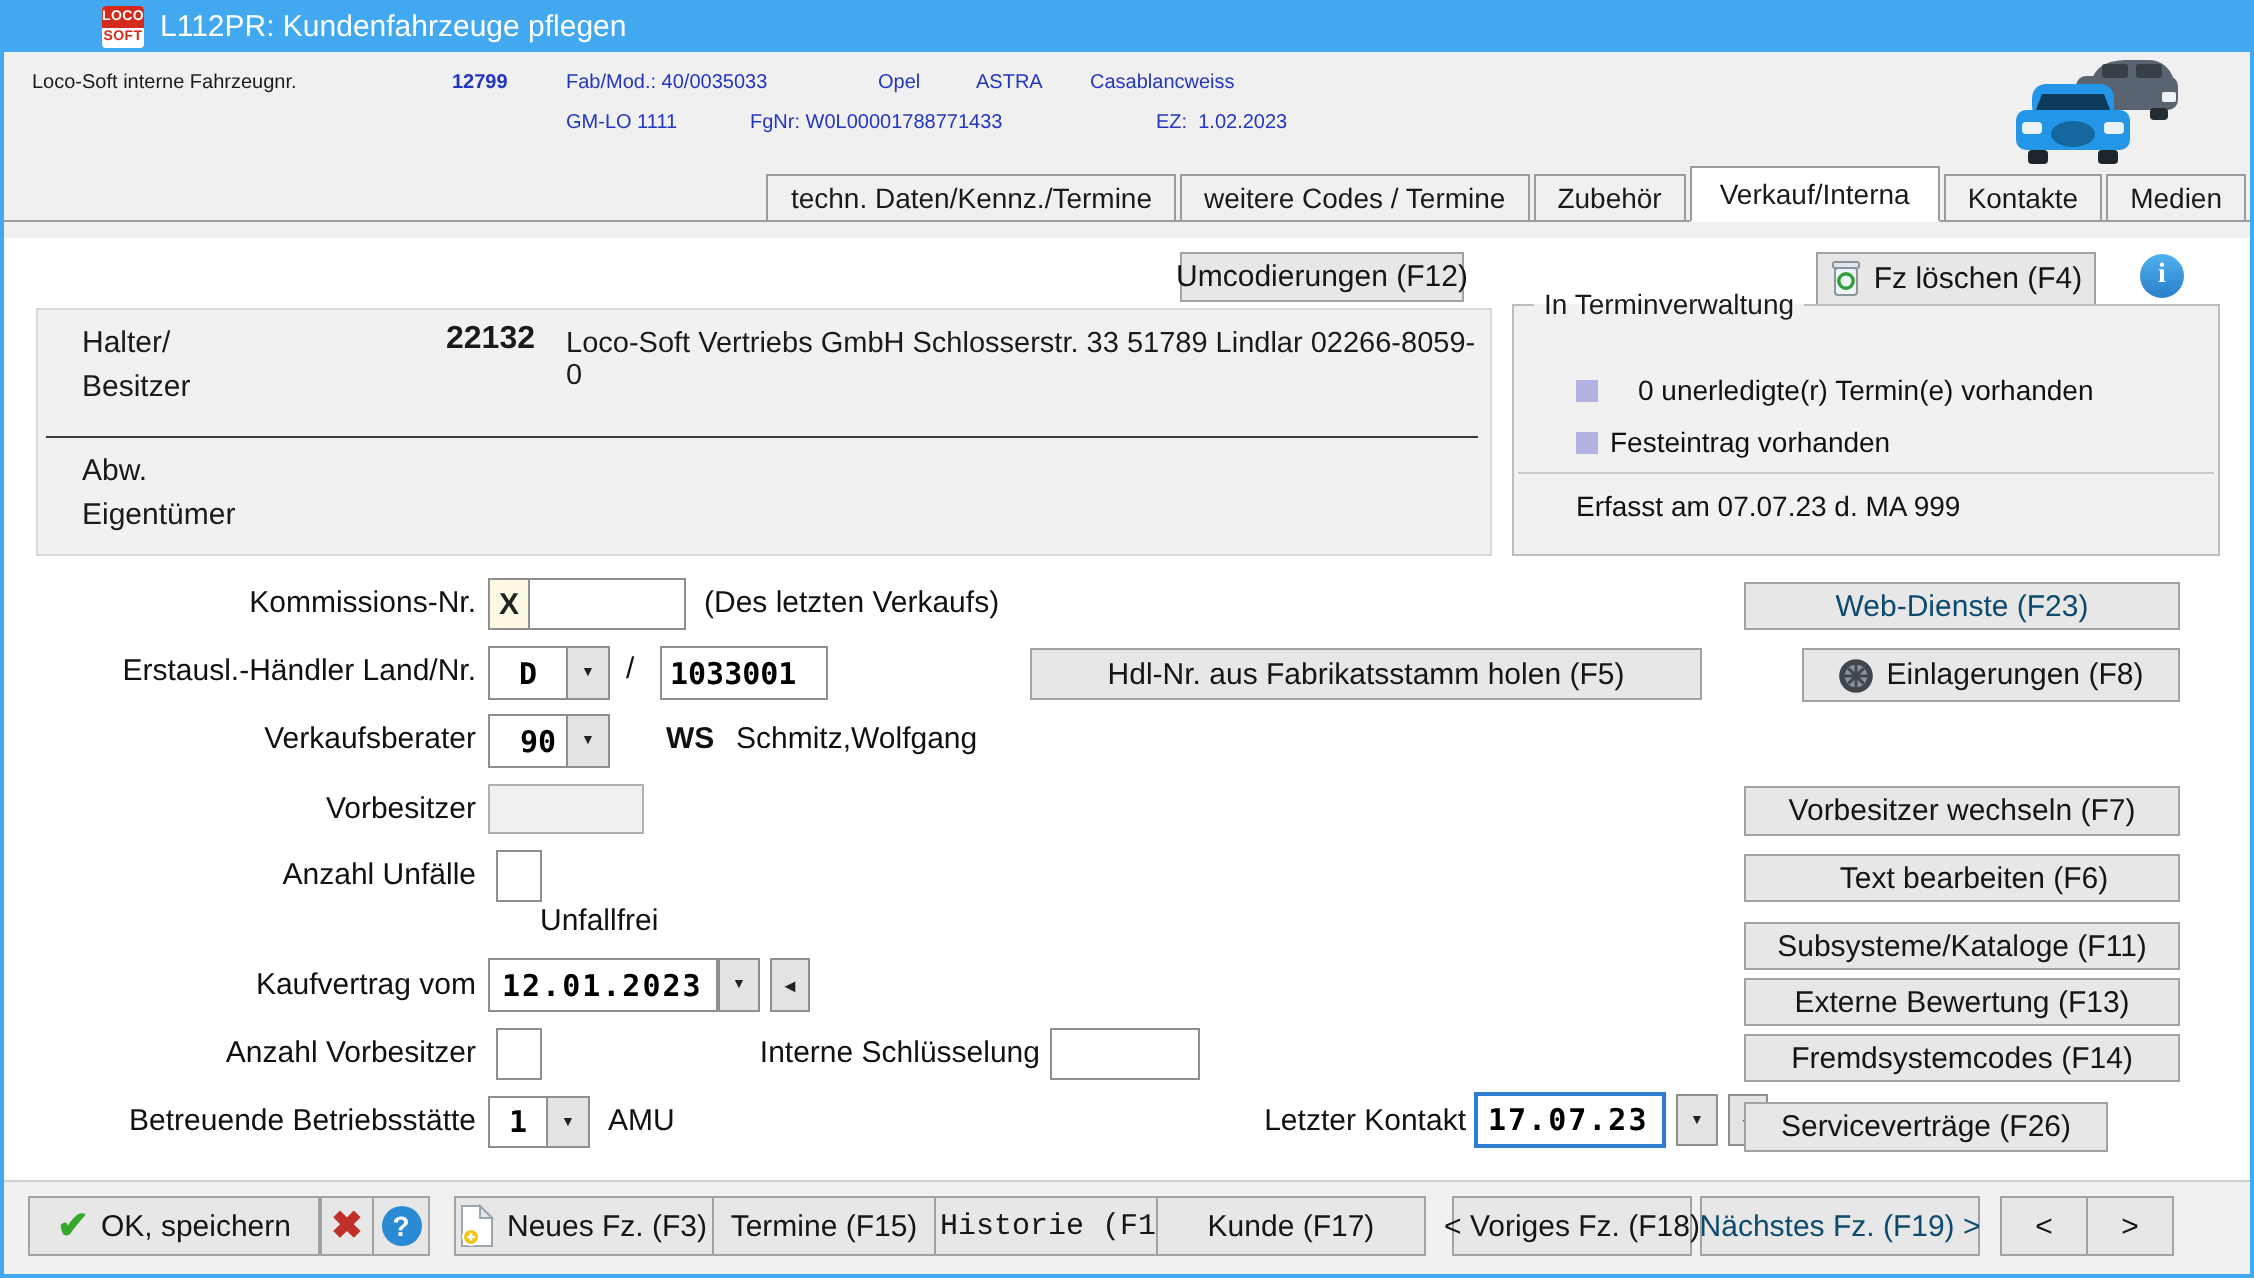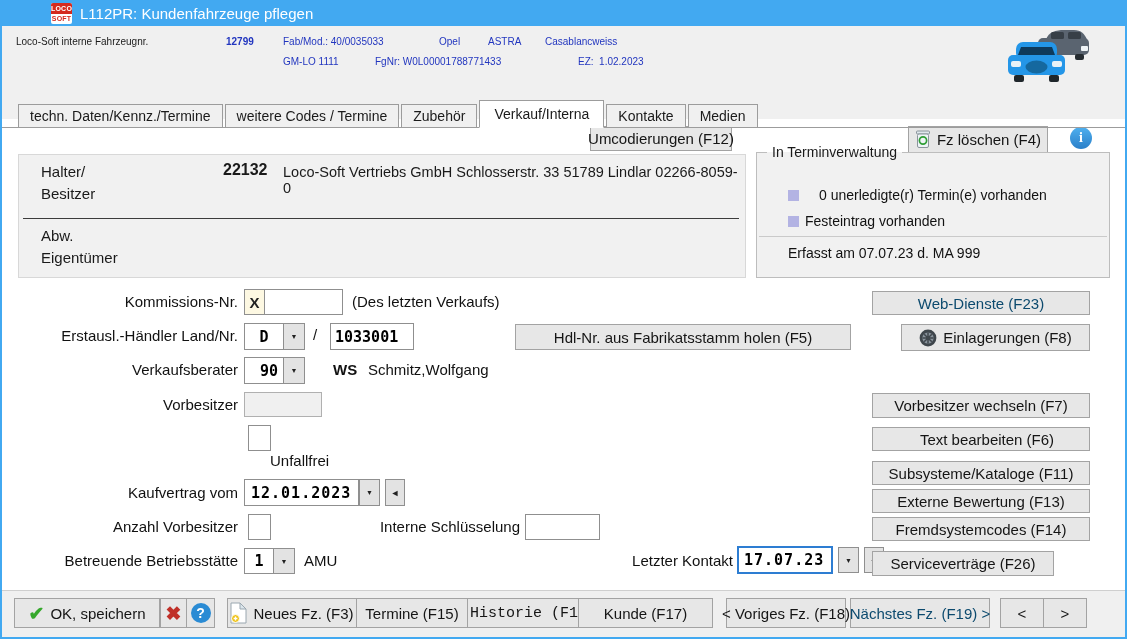--- a/index.html
+++ b/index.html
@@ -24,22 +24,22 @@
   .close-x{width:30px;height:26px;display:flex;align-items:center;justify-content:center;
     color:#13202b;font-size:15px;cursor:default;margin-right:6px;}
 
   
   .headerbg{position:absolute;left:2px;top:26px;width:1123px;height:93px;background:#f0f0f0;}
   .hdr-text{position:absolute;font-size:10px;white-space:nowrap;}
   .dark{color:#1a1a1a;} .blue{color:#2236bf;} .navy{color:#15209a;font-weight:bold;}
   .car-icon{position:absolute;left:1008px;top:28px;}
 
   
-  .tabs{position:absolute;left:2px;top:100px;width:1123px;height:28px;display:flex;
-    align-items:flex-end;padding-left:16px;box-sizing:border-box;border-bottom:1px solid #9c9c9c;z-index:5;}
+  .tabs{position:absolute;left:2px;top:83px;width:1123px;height:28px;display:flex;
+    align-items:flex-end;padding-left:16px;box-sizing:border-box;border-bottom:1px solid #9c9c9c;z-index:5;justify-content:flex-end;}
   .tab{height:23px;box-sizing:border-box;border:1px solid #9c9c9c;border-bottom:none;background:#f0f0f0;
     padding:0 11px;font-size:14px;color:#1a1a1a;display:flex;align-items:center;margin-right:2px;white-space:nowrap;cursor:default;}
   .tab.active{height:28px;background:#ffffff;z-index:6;margin-bottom:-1px;border-bottom:1px solid #ffffff;padding:0 14px;}
 
   .contentbg{position:absolute;left:2px;top:119px;width:1123px;height:471px;background:#ffffff;}
 
   
   .btn{position:absolute;box-sizing:border-box;background:#e7e7e7;border:1px solid #a3a3a3;
     display:flex;align-items:center;justify-content:center;font-size:15px;color:#151515;
     white-space:nowrap;cursor:default;gap:6px;}
@@ -203,20 +203,21 @@
   <div class="combo" style="left:244px;top:357px;">
     <div class="combo-val" style="width:40px;height:27px;justify-content:flex-end;padding-right:5px;">90</div>
     <div class="combo-btn" style="height:27px;">▼</div>
   </div>
   <span class="static-txt navy" style="left:333px;top:361px;">WS</span>
   <span class="static-txt blue" style="left:368px;top:361px;">Schmitz,Wolfgang</span>
 
   <div class="flabel" style="top:396px;">Vorbesitzer</div>
   <input class="tinput" style="left: 244px; top: 392px; width: 78px; height: 25px; background: rgb(240, 240, 240); border-color: rgb(176, 176, 176);" value="">
 
+  <div class="flabel" style="top:429px;">Anzahl Unfälle</div>
   <input class="tinput" style="left: 248px; top: 425px; width: 23px; height: 26px;" value="">
   <span class="static-txt" style="left:270px;top:452px;">Unfallfrei</span>
 
   <div class="flabel" style="top:484px;">Kaufvertrag vom</div>
   <input class="tinput mono" style="left: 244px; top: 479px; width: 115px; height: 27px; letter-spacing: 1px; padding-left: 6px;" value="12.01.2023">
   <div class="arrow-btn" style="left:359px;top:479px;width:21px;height:27px;font-size:7px;">▼</div>
   <div class="arrow-btn" style="left:385px;top:479px;width:20px;height:27px;">◄</div>
 
   <div class="flabel" style="top:518px;">Anzahl Vorbesitzer</div>
   <input class="tinput" style="left: 248px; top: 514px; width: 23px; height: 26px;" value="">

